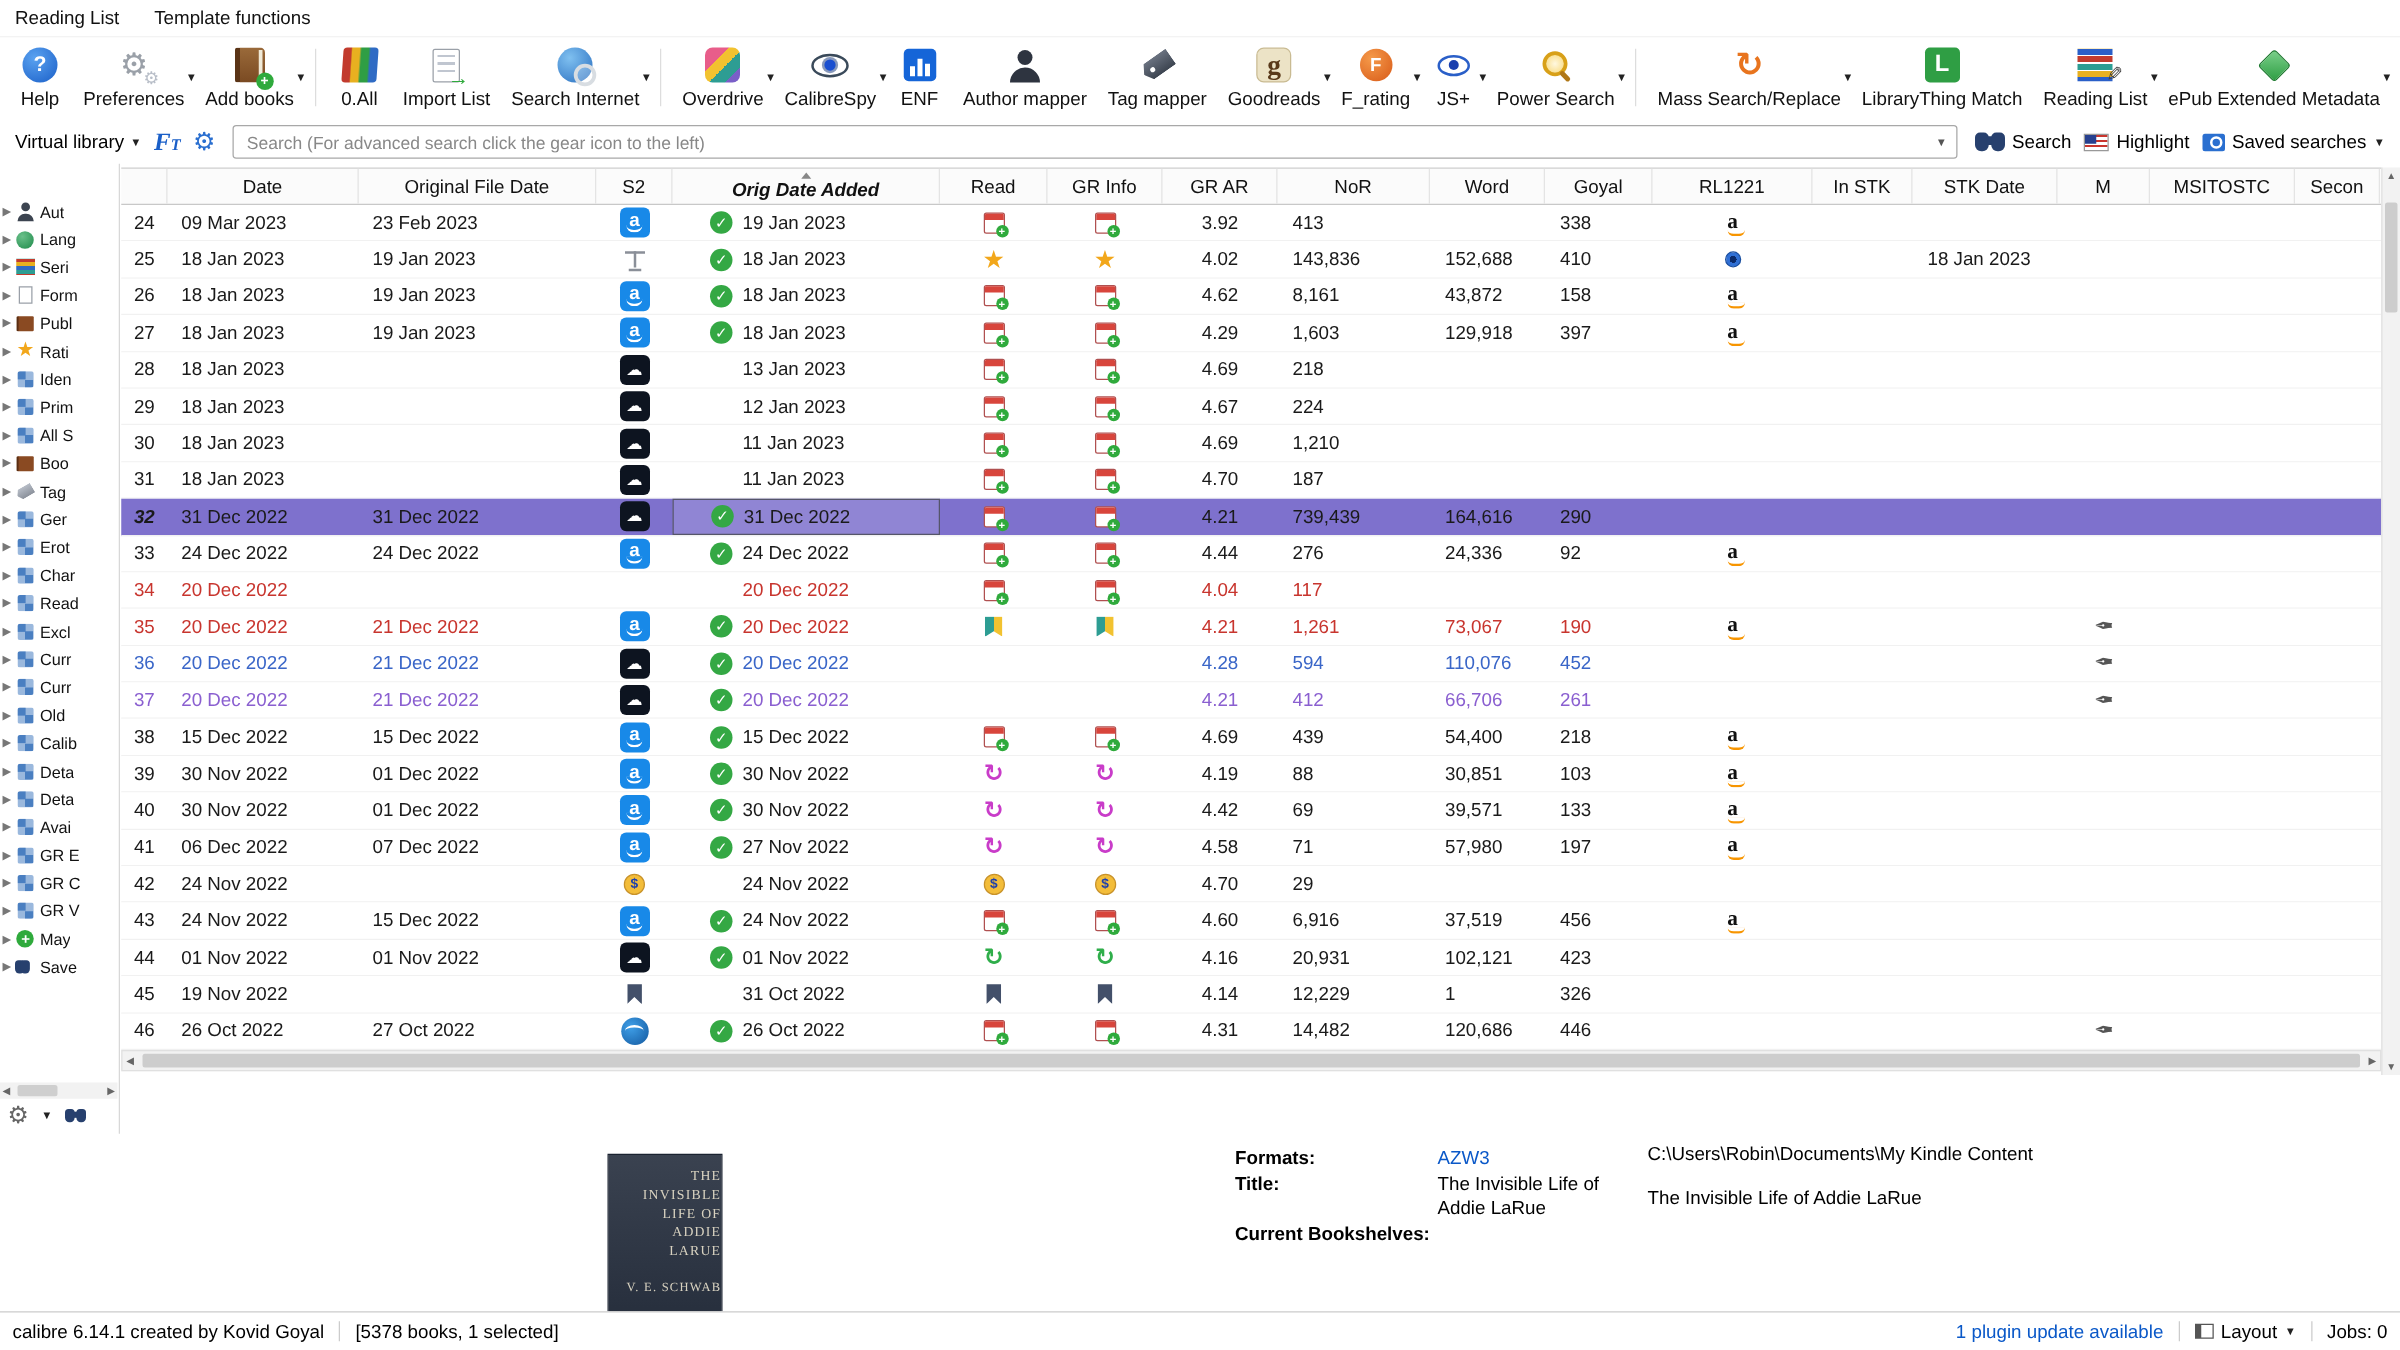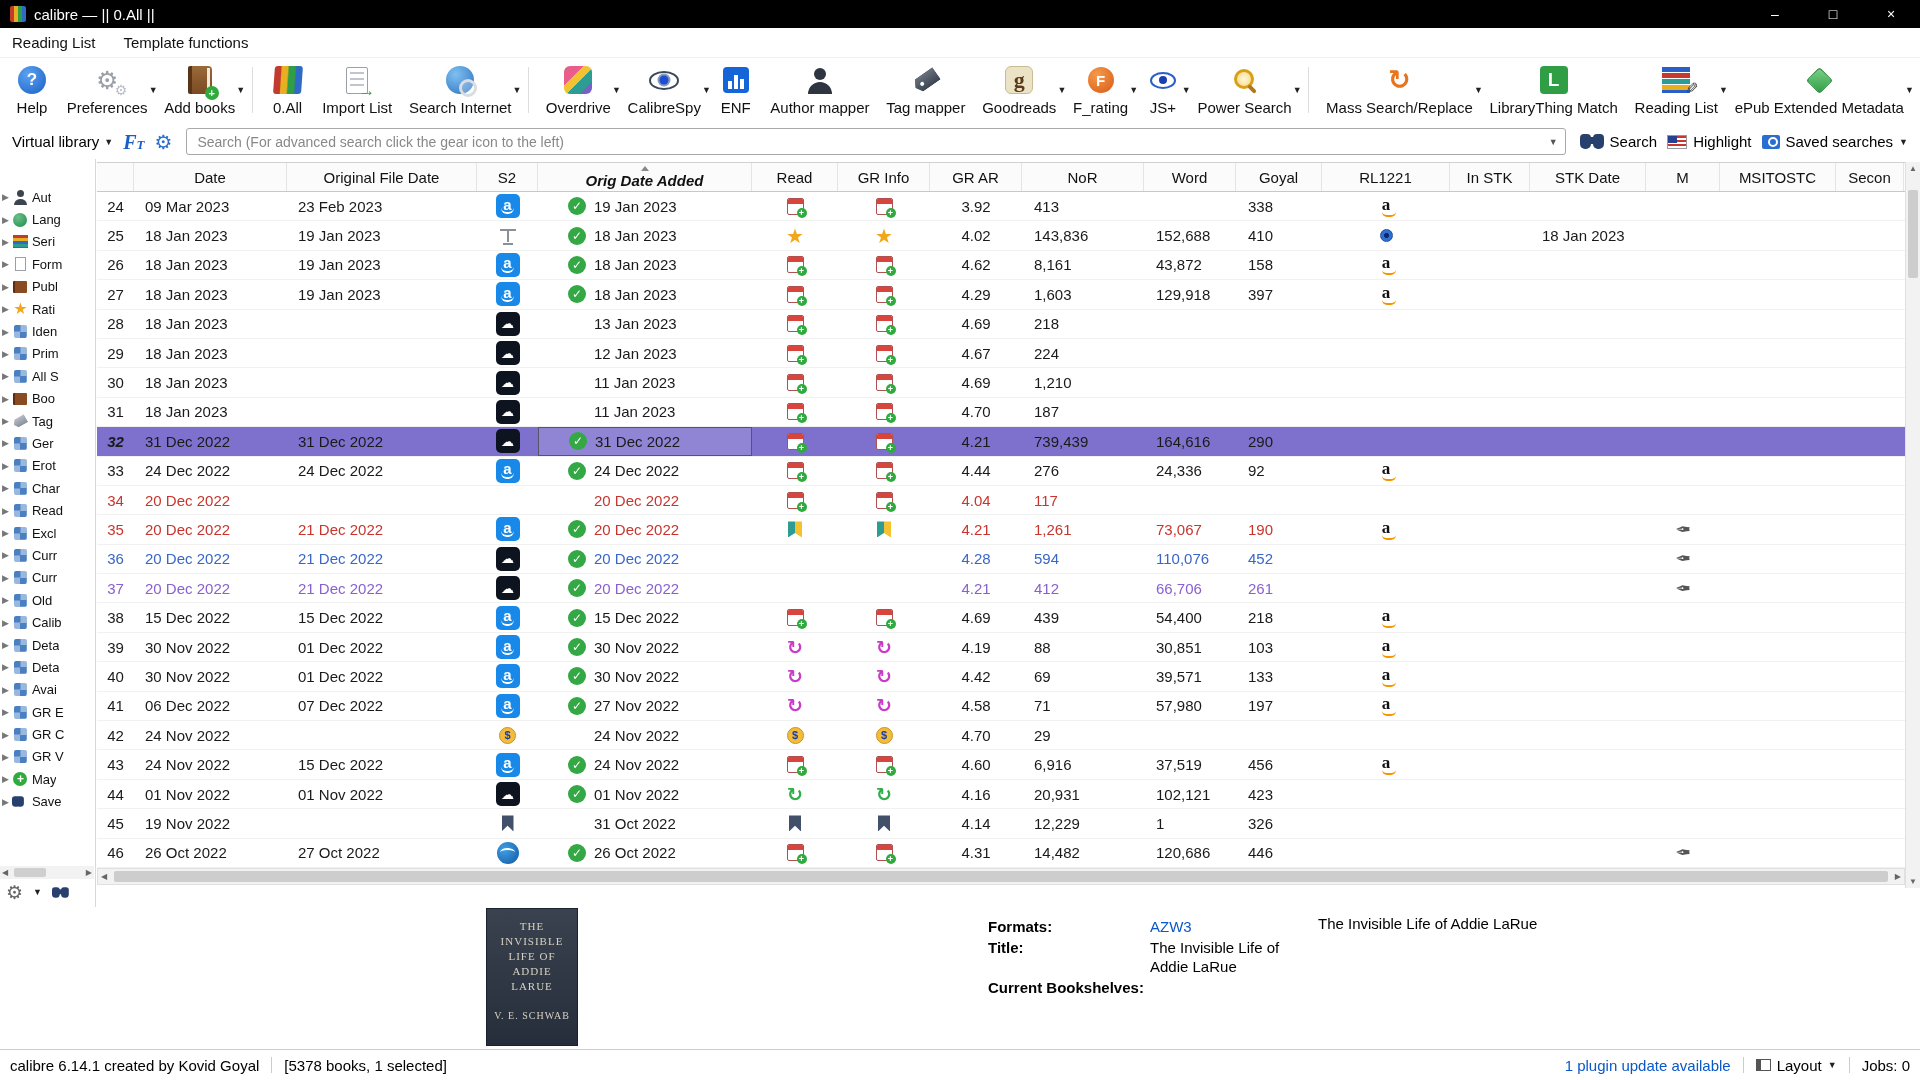--- a/index.html
+++ b/index.html
@@ -155,21 +155,21 @@
 .ic-scale .b{position:absolute;bottom:1px;left:5px;width:10px;height:2px;background:#8a8f98}
 .ic-globe{position:relative;width:22px;height:22px;border-radius:50%;background:radial-gradient(circle at 35% 35%,#3f9fe8,#13589e);display:inline-block}
 .ic-globe i{position:absolute;left:3px;top:6px;width:15px;height:9px;border-top:2px solid #fff;border-radius:50%}
 .ic-amzrl{position:relative;color:#111;font-weight:bold;font-size:17px;font-family:"Liberation Serif","DejaVu Serif",serif;line-height:1;display:inline-block;padding-bottom:4px}
 .ic-amzrl i{position:absolute;left:0;bottom:0;width:14px;height:5px;border-bottom:2px solid #f79500;border-radius:0 0 8px 8px}
 .ic-eyedot{width:13px;height:13px;border-radius:50%;background:radial-gradient(circle,#0a2a6a 35%,#2f6fd4 36%);border:1px solid #1a4fa0;display:inline-block}
 .ic-quill{color:#555;font-size:19px;line-height:1;display:inline-block;transform:scaleX(-1)}
 
 
 .details{height:142px;flex:none;display:flex;background:#fff}
-.cover{width:92px;height:138px;margin-left:486px;margin-top:1px;background:linear-gradient(#3a4250,#262e3c);border:1px solid #1a2230;color:#d8d2c0;text-align:center;font-family:"Liberation Serif","DejaVu Serif",serif;padding-top:10px;flex:none}
+.cover{width:92px;height:138px;margin-left:486px;margin-top:16px;background:linear-gradient(#3a4250,#262e3c);border:1px solid #1a2230;color:#d8d2c0;text-align:right;font-family:"Liberation Serif","DejaVu Serif",serif;padding-top:10px;flex:none}
 .cover-line{font-size:11px;letter-spacing:1px;line-height:15px}
 .cover-author{margin-top:16px;font-size:10px;letter-spacing:1px}
 .dfields{margin-left:410px;width:330px;padding-top:10px;flex:none}
 .dfield{display:flex;margin-bottom:2px;font-size:15px;line-height:19px}
 .dlabel{width:162px;font-weight:bold;flex:none}
 .dvalue{width:166px}
 .link{color:#0a58c8}
 .dright{padding-top:8px;flex:1;min-width:0}
 .dpath-heading{font-size:20px;font-weight:bold;margin-bottom:15px}
 .dpath{font-size:15px;margin-bottom:18px}
@@ -181,29 +181,20 @@
 .status-right{margin-left:auto;display:flex;align-items:center;gap:12px}
 .update-link{color:#0a58c8;}
 .layout-btn{display:flex;align-items:center;gap:6px}
 .layout-ic{width:15px;height:12px;border:1px solid #555;border-left-width:5px;display:inline-block}
 </style>
 </head>
 <body>
 
 <div class="window">
 
-  <div class="titlebar">
-    <span class="app-icon"></span>
-    <span class="title-text">calibre — || 0.All ||</span>
-    <div class="win-controls">
-      <div class="wc">–</div>
-      <div class="wc">□</div>
-      <div class="wc">×</div>
-    </div>
-  </div>
 
   <div class="menubar">
       <span class="menu-item">Reading List</span>
       <span class="menu-item">Template functions</span>
     </div>
 
   <div class="toolbar">
       <div class="tb-item">
         <div class="tb-ic-row">
           <span class="tbi">
@@ -1731,20 +1722,21 @@
         </div>
         <div class="dfield">
           <span class="dlabel">Title:</span>
           <span class="dvalue">The Invisible Life of Addie LaRue</span>
         </div>
         <div class="dfield">
           <span class="dlabel">Current Bookshelves:</span>
         </div>
       </div>
     <div class="dright">
+      <div class="dpath">C:\Users\Robin\Documents\My Kindle Content</div>
       <div class="dpath-title">The Invisible Life of Addie LaRue</div>
     </div>
   </div>
 
   <div class="statusbar">
     <span>calibre 6.14.1 created by Kovid Goyal</span>
     <span class="sb-sep"></span>
     <span>[5378 books, 1 selected]</span>
     <div class="status-right">
       <span class="update-link">1 plugin update available</span>

